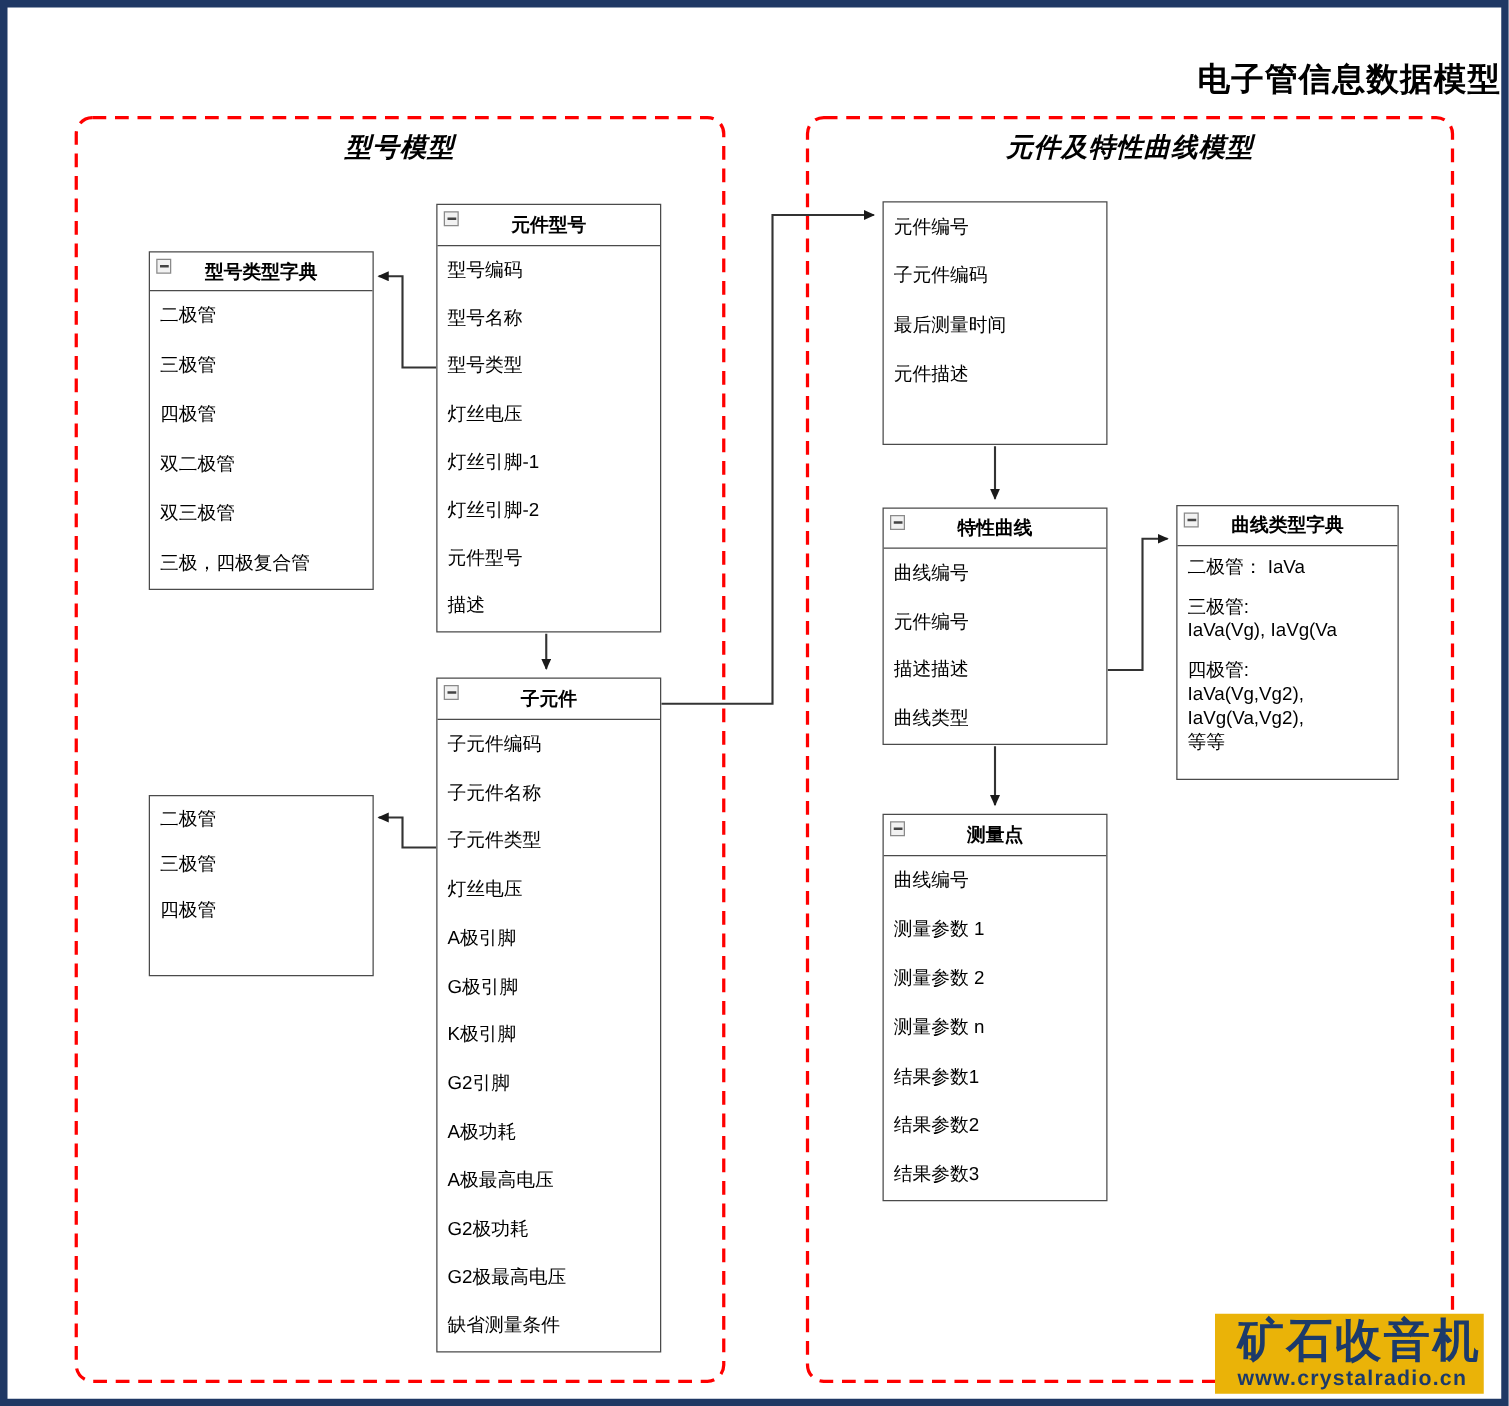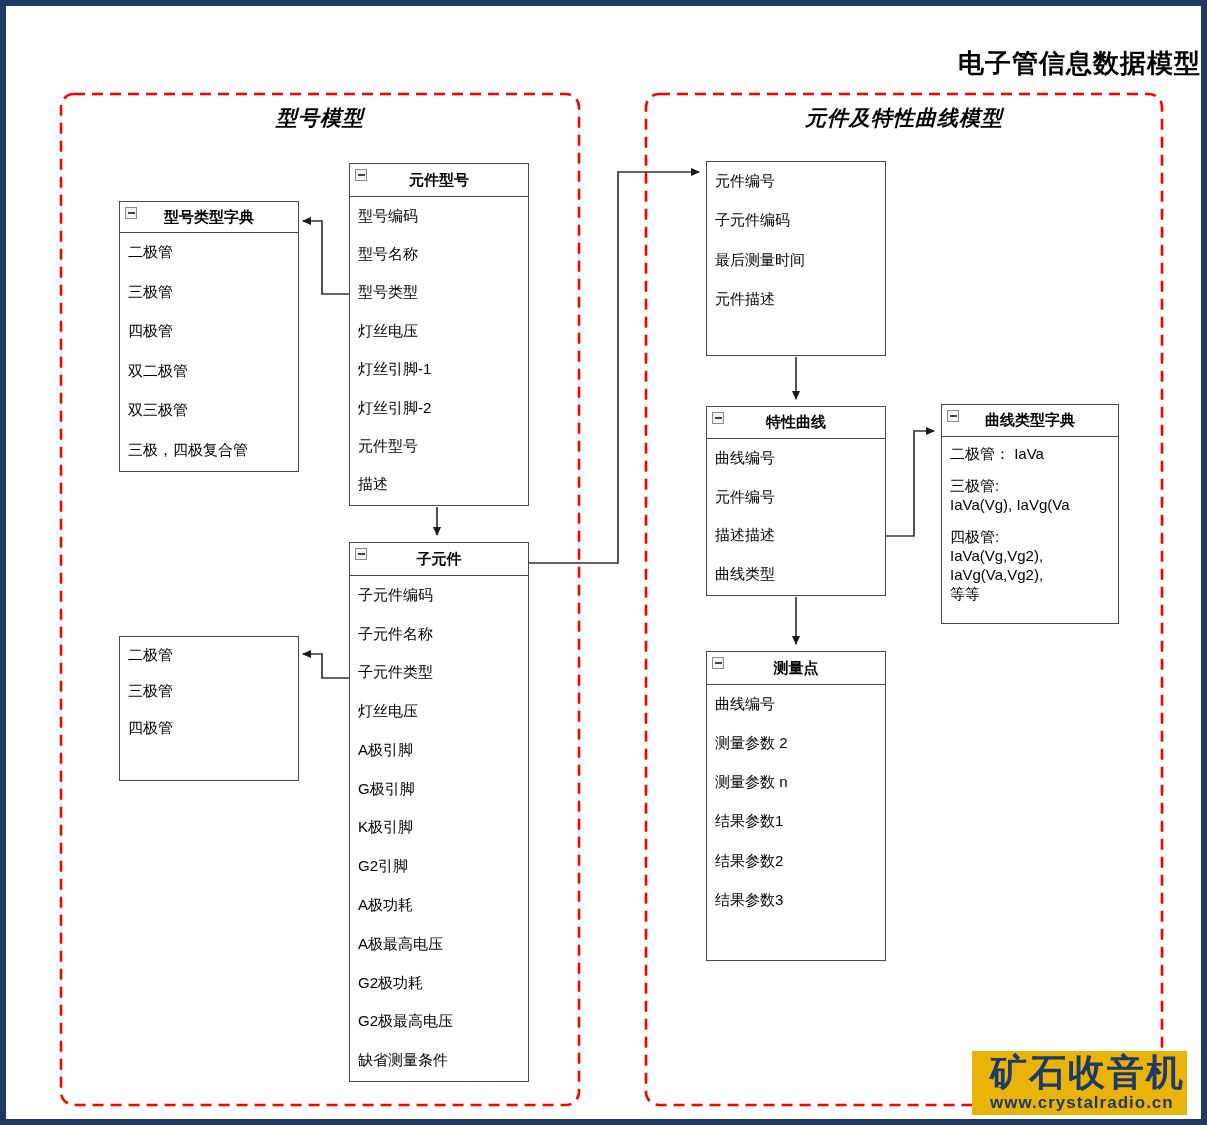--- a/index.html
+++ b/index.html
@@ -158,20 +158,21 @@
           <div>IaVg(Va,Vg2),</div>
           <div>等等</div>
         </div>
       </div>
       <div class="entity" style="left: 700px; top: 645px; width: 180px; height: 310px;">
         <div class="ehead" style="height: 33px;">
           <span class="collapse-icon"></span>
           <span>测量点</span>
         </div>
         <div class="erow" style="height: 39.1429px;">曲线编号</div>
+        <div class="erow" style="height: 39.1429px;">测量参数 1</div>
         <div class="erow" style="height: 39.1429px;">测量参数 2</div>
         <div class="erow" style="height: 39.1429px;">测量参数 n</div>
         <div class="erow" style="height: 39.1429px;">结果参数1</div>
         <div class="erow" style="height: 39.1429px;">结果参数2</div>
         <div class="erow" style="height: 39.1429px;">结果参数3</div>
       </div>
     </div>
 
   <div id="watermark">
     <div class="wm-name">矿石收音机</div>

